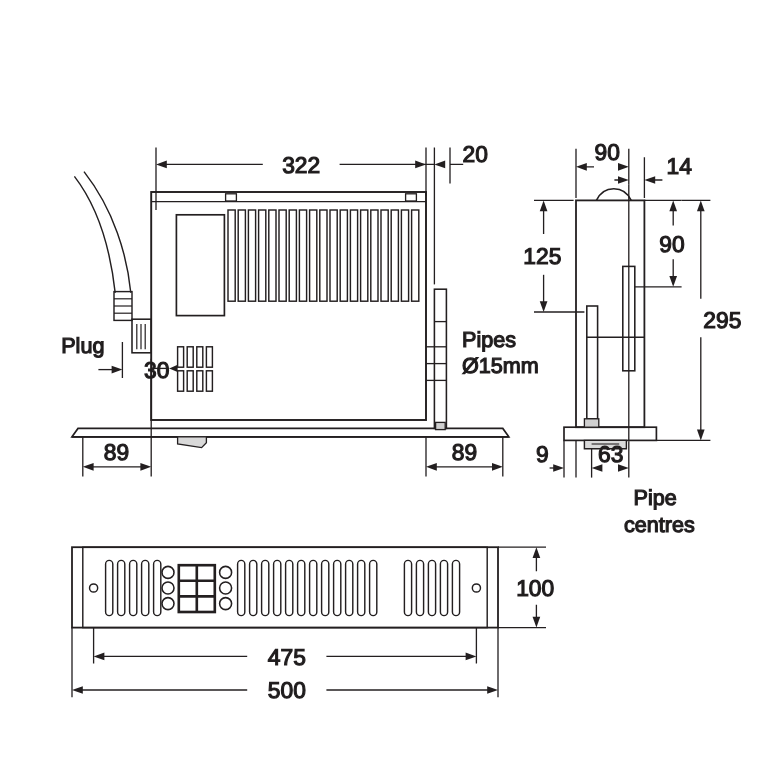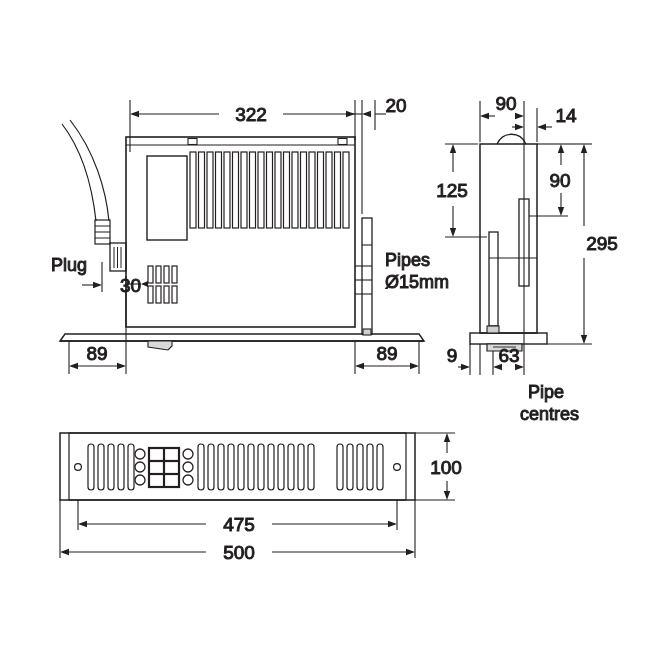--- a/index.html
+++ b/index.html
@@ -7,20 +7,21 @@
     padding: 0;
     background: #ffffff;
   }
   #sheet {
     position: relative;
     width: 650px;
     height: 586px;
     background: #ffffff;
     overflow: hidden;
     font-family: "Liberation Sans", sans-serif;
+    margin-top: 23px;
   }
   #drawing {
     position: absolute;
     left: 0;
     top: 0;
   }
   .dim-text {
     font-family: "Liberation Sans", sans-serif;
     font-size: 19px;
     fill: #1a1a1a;

